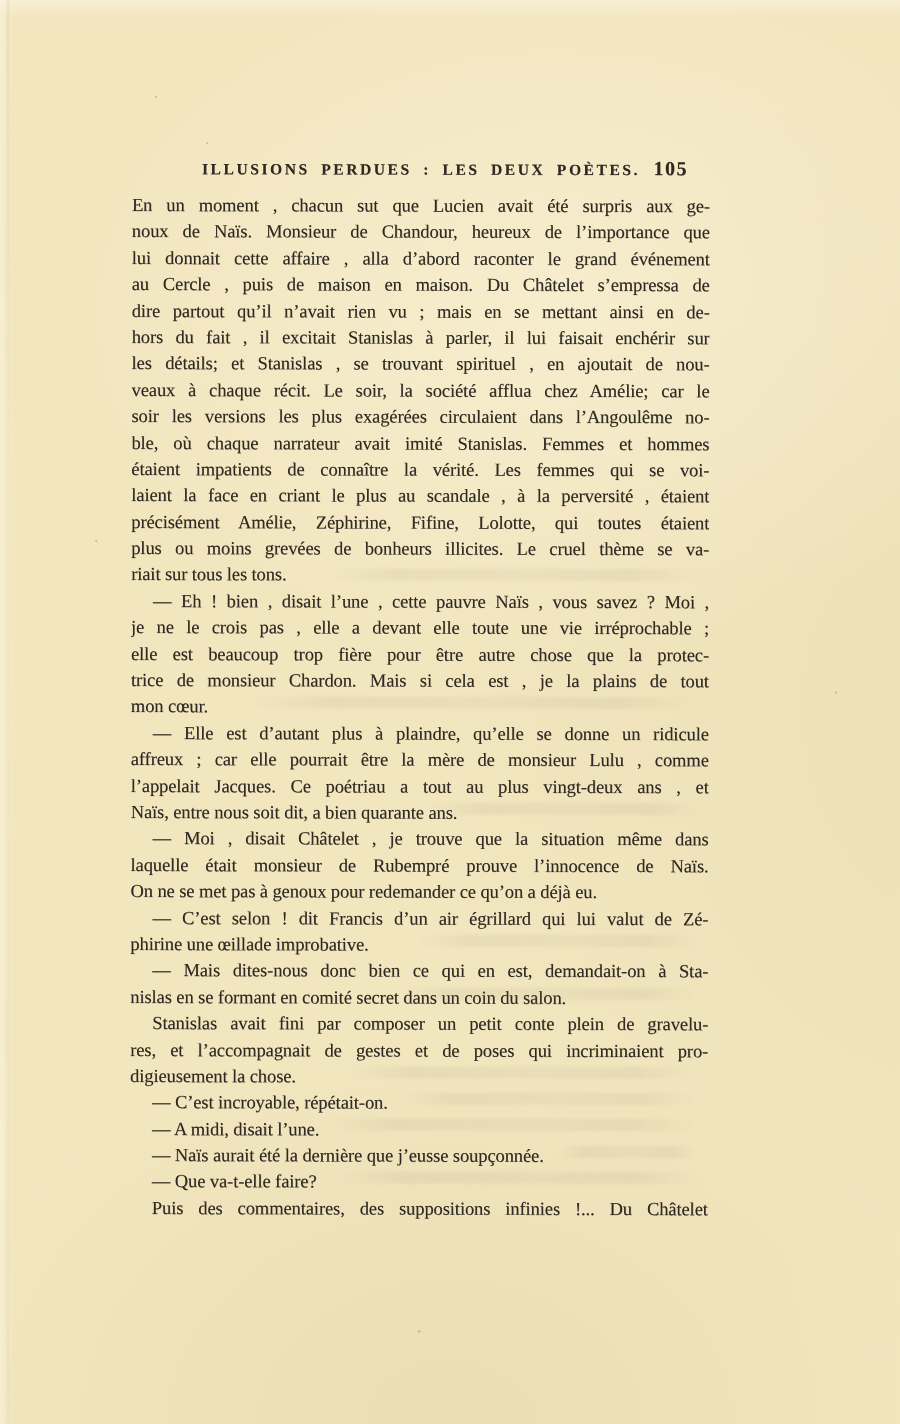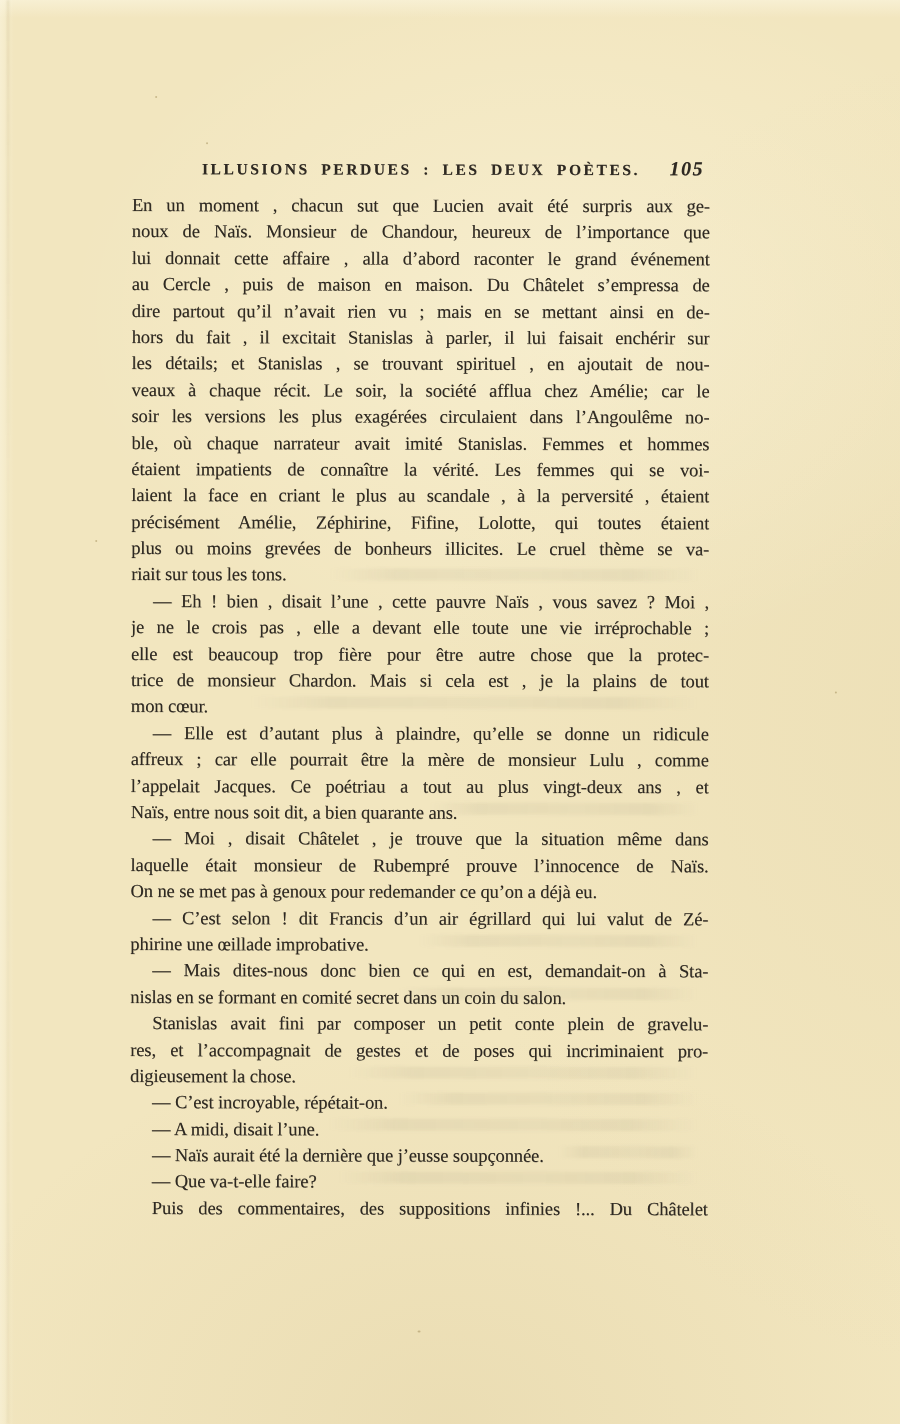--- a/index.html
+++ b/index.html
@@ -32,24 +32,23 @@
   .running-header {
     position: absolute; left: 132px; top: 160px; width: 578px; height: 26px;
   }
   .header-title {
     text-align: center;
     font-size: 15.5px; font-weight: 700; letter-spacing: 2.6px; word-spacing: 5px;
     text-shadow: 0.3px 0.3px 0.4px rgba(46,41,34,0.45);
     white-space: nowrap;
   }
   .page-number {
-    position: absolute; right: 6px; top: -4px;
+    position: absolute; right: 22px; top: -4px;
     font-size: 20px; font-weight: 700; letter-spacing: 1.5px;
     text-shadow: 0.3px 0.3px 0.4px rgba(46,41,34,0.45);
-    font-style: italic;
   }
   .text-block {
     position: absolute; left: 132px; top: 192px; width: 578px;
   }
   .line {
     height: 26.4px; line-height: 26.4px; overflow: hidden;
     font-size: 18.5px; letter-spacing: -0.1px;
     text-align: left;
     text-shadow: 0.3px 0.3px 0.5px rgba(47,41,32,0.42);
   }

